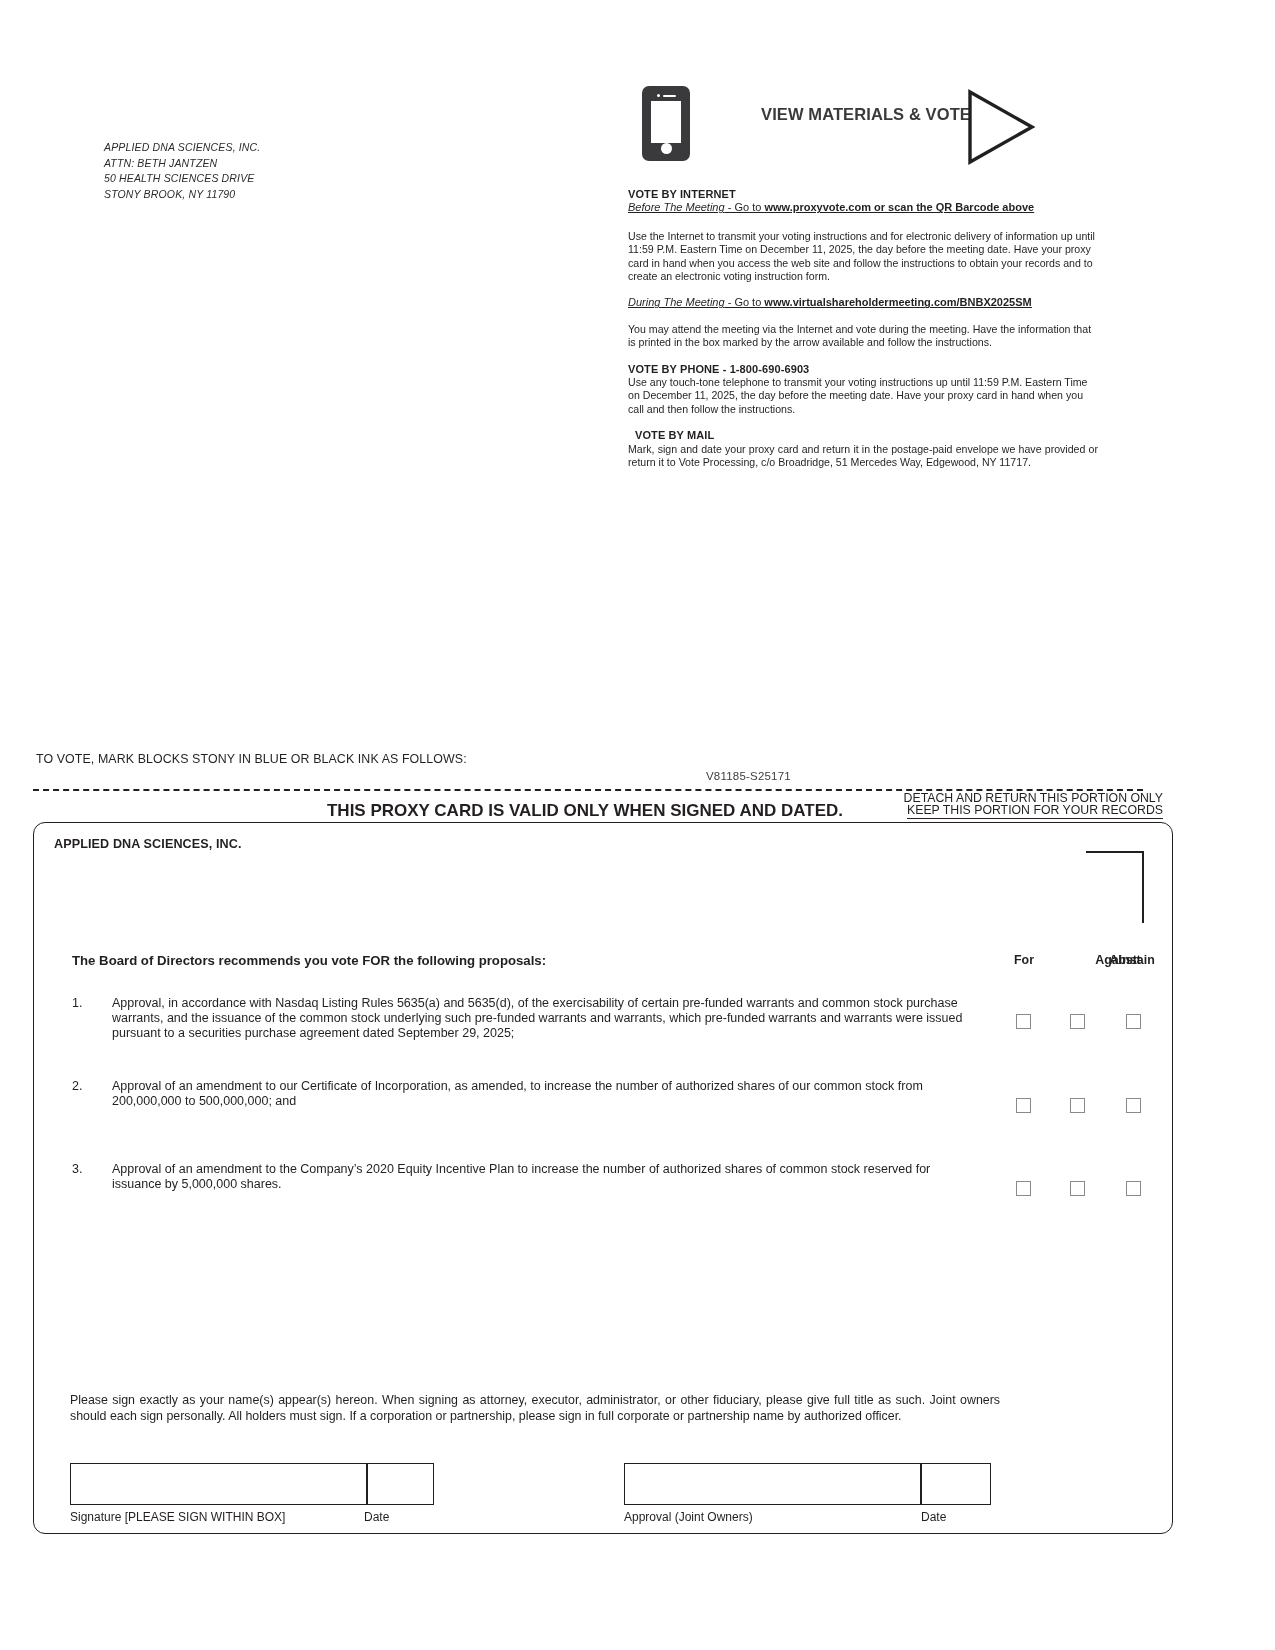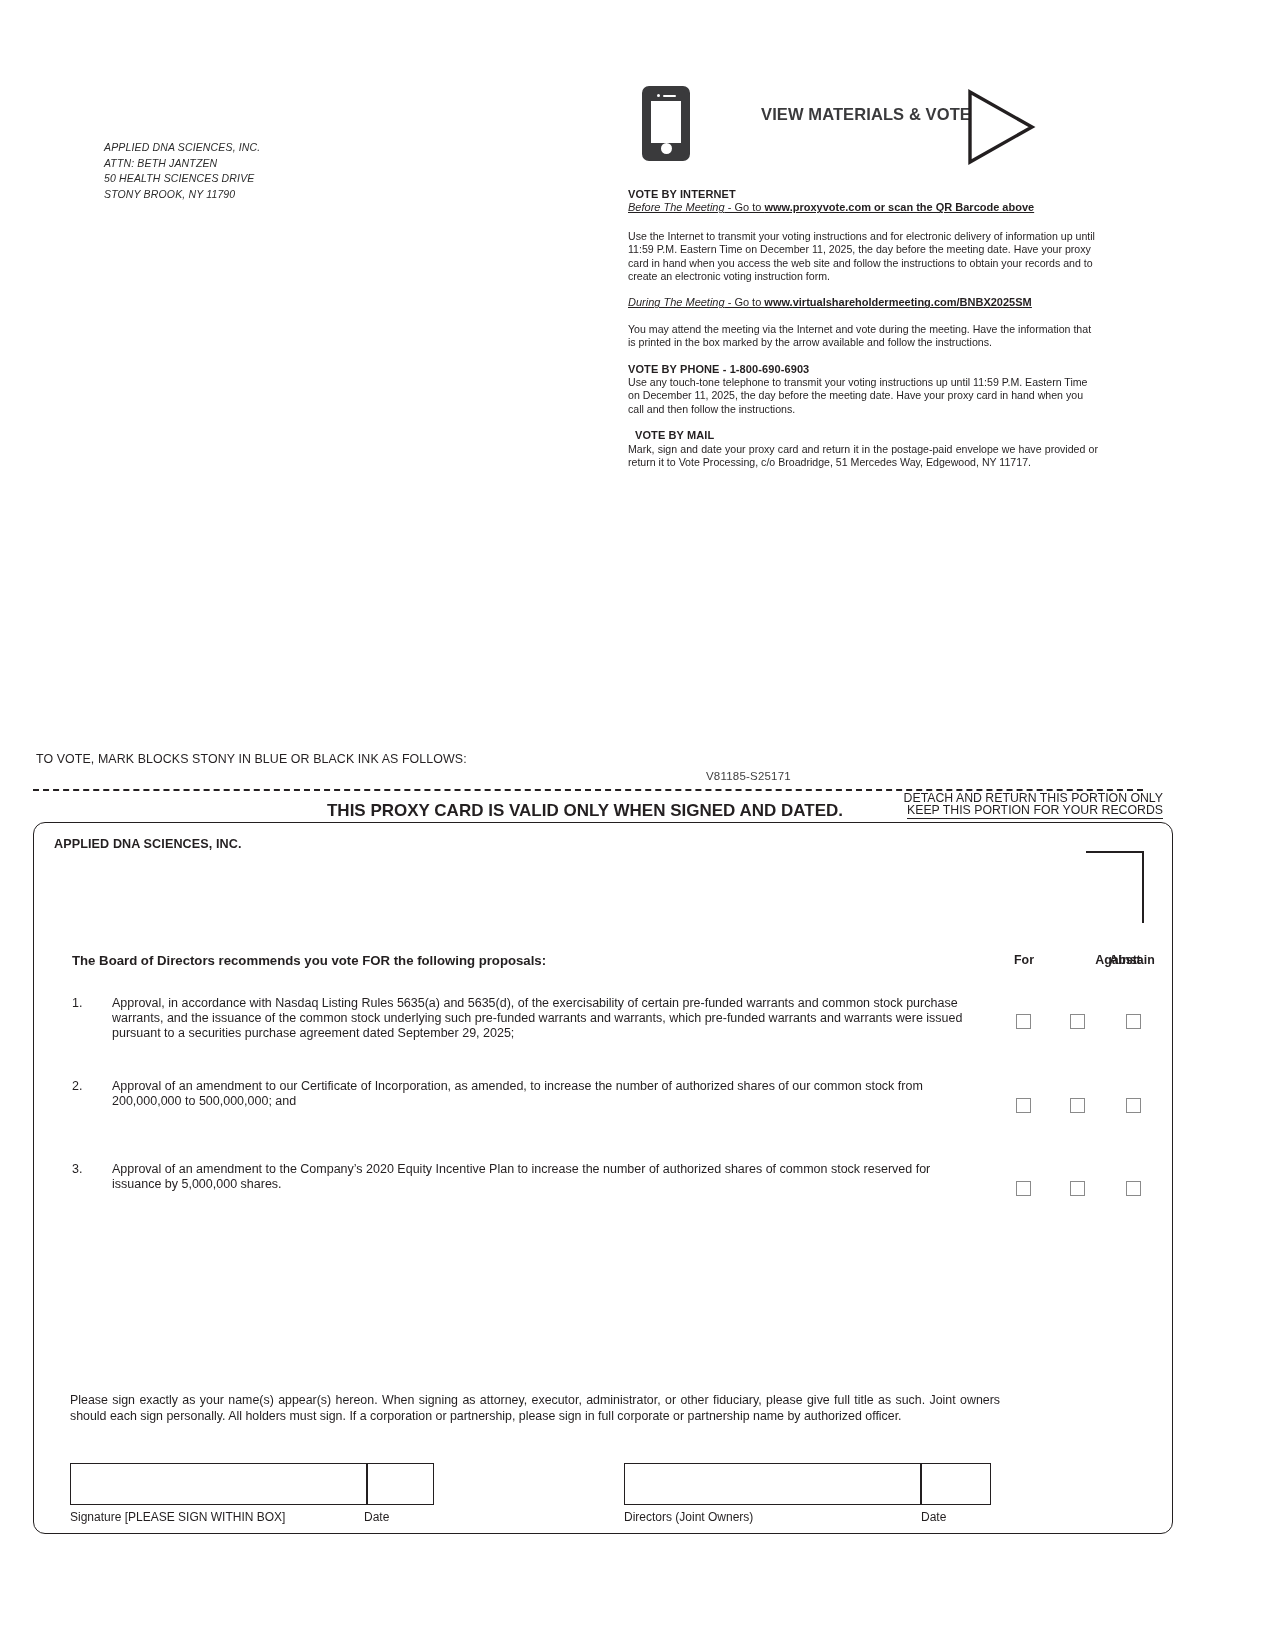--- a/index.html
+++ b/index.html
@@ -420,21 +420,21 @@
 
     <div class="signnote" style="position:absolute; left:36px; top:570px; width:930px;">Please sign exactly as your name(s) appear(s) hereon. When signing as attorney, executor, administrator, or other fiduciary, please give full title as such. Joint owners should each sign personally. All holders must sign. If a corporation or partnership, please sign in full corporate or partnership name by authorized officer.</div>
 
     <div class="sigbox" style="left:36px; top:640px; width:297px;"></div>
     <div class="sigbox" style="left:333px; top:640px; width:67px;"></div>
     <div class="sigbox" style="left:590px; top:640px; width:297px;"></div>
     <div class="sigbox" style="left:887px; top:640px; width:70px;"></div>
 
     <div class="siglabel" style="left:36px; top:687px;">Signature [PLEASE SIGN WITHIN BOX]</div>
     <div class="siglabel" style="left:330px; top:687px;">Date</div>
-    <div class="siglabel" style="left:590px; top:687px;">Directors (Joint Owners)</div>
+    <div class="siglabel" style="left:590px; top:687px;">Approval (Joint Owners)</div>
     <div class="siglabel" style="left:887px; top:687px;">Date</div>
   </div>
 
   <div class="boxrow row-1">
     <div class="vbox bx-for"></div>
     <div class="vbox bx-against"></div>
     <div class="vbox bx-abstain"></div>
   </div>
   <div class="boxrow row-2">
     <div class="vbox bx-for"></div>

